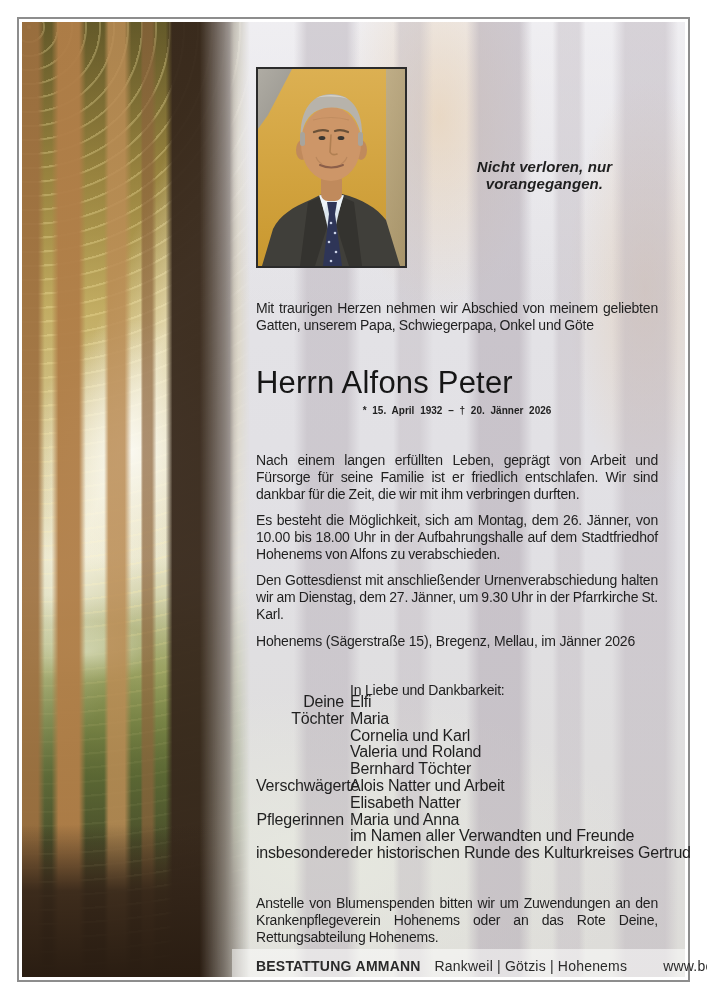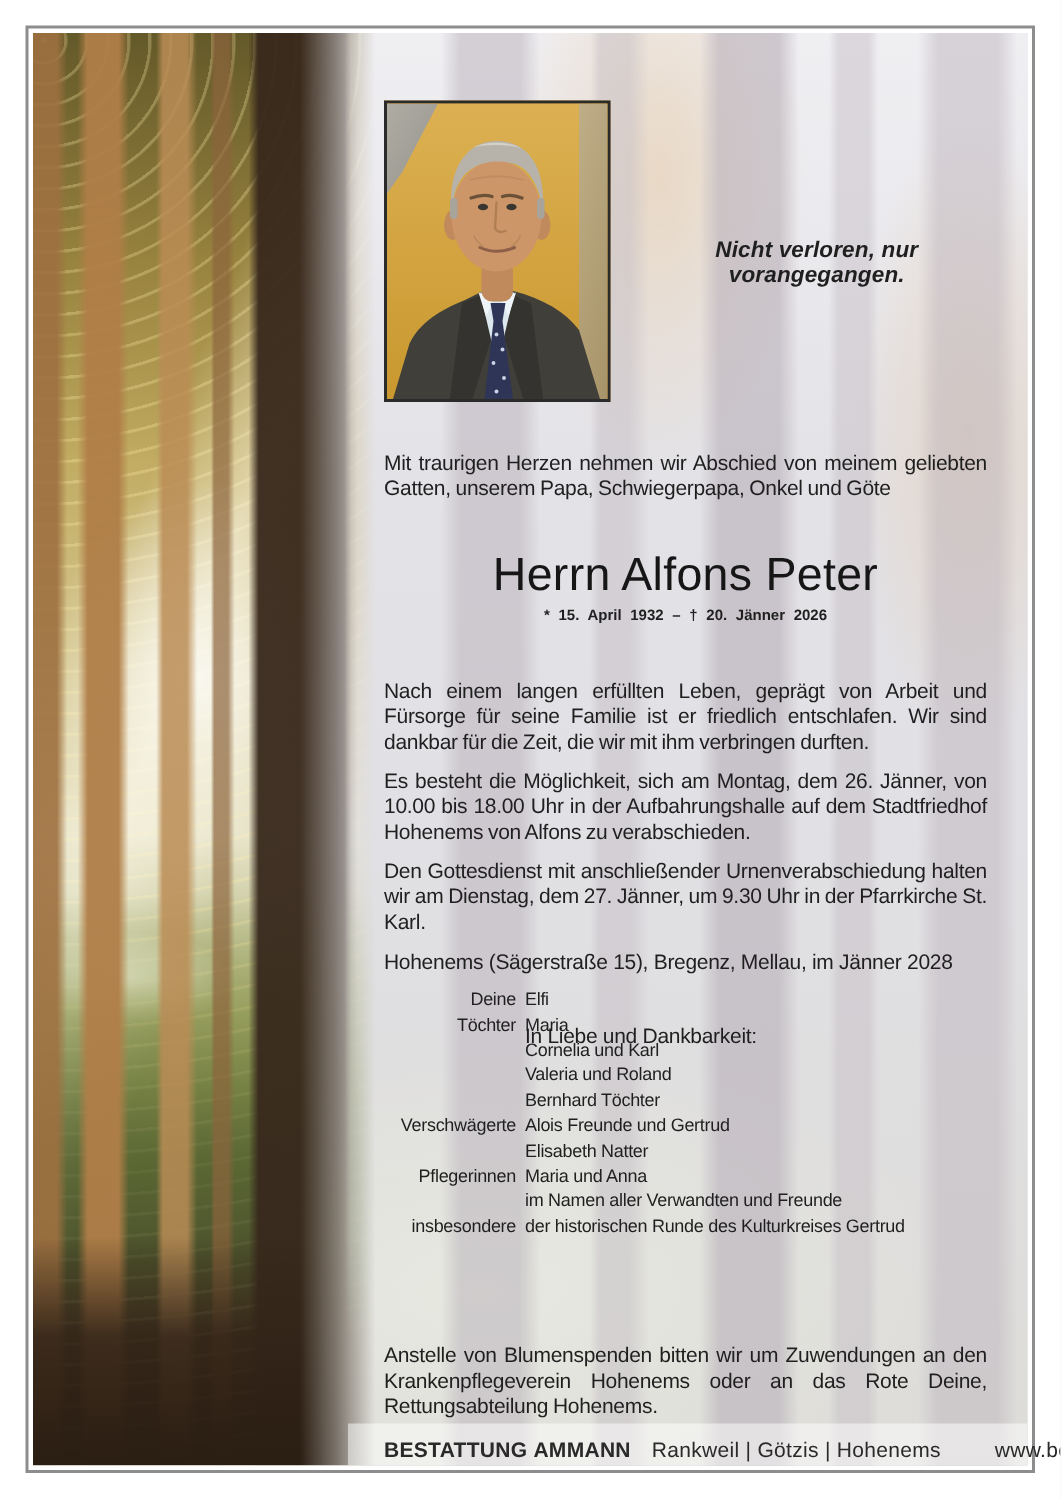--- a/index.html
+++ b/index.html
@@ -58,32 +58,32 @@
   .portrait svg { display:block; width:100%; height:100%; }
 
   .quote { left:407px; top:158px; width:251px; padding-left:24px; text-align:center;
            font-style:italic; font-weight:600; font-size:15px; letter-spacing:.1px; }
 
   .col { left:256px; width:402px; }
   .body-text { font-size:14px; line-height:17px; text-align:justify;
                letter-spacing:-.2px; word-spacing:-.5px; }
 
   .intro { top:300px; }
-  .name-title { top:365px; text-align:center; font-size:31px; font-weight:400;
+  .name-title { top:365px; text-align:left; font-size:31px; font-weight:400;
                 letter-spacing:.2px; color:#161616; }
   .dates { top:405px; text-align:center; font-size:10px; font-weight:600; word-spacing:3px; }
 
   .paragraphs { top:452px; }
   .paragraphs p { margin-bottom:9px; }
 
   .places { top:633px; font-size:14px; letter-spacing:-.2px; }
 
   .gratitude { left:350px; top:682px; font-size:14px; letter-spacing:-.2px; }
 
-  .family { top:658px; font-size:12px; letter-spacing:-.2px; }
+  .family { top:694px; font-size:16px; letter-spacing:-.2px; }
   .family-row { display:flex; height:16.8px; line-height:16.8px; }
   .family-role { width:88px; text-align:right; white-space:nowrap; }
   .family-name { margin-left:6px; white-space:nowrap; }
 
   .donation { top:895px; }
 
   .footer { top:958px; font-size:14px; display:flex; align-items:baseline;
             letter-spacing:.2px; color:#2a2a2a; white-space:nowrap; }
   .brand-prefix { font-weight:600; }
   .brand-name { font-weight:800; margin-left:4px; }
@@ -164,21 +164,21 @@
 
     <div class="col name-title">Herrn Alfons Peter</div>
     <div class="col dates">* 15. April 1932 – † 20. Jänner 2026</div>
 
     <div class="col paragraphs">
       <p class="body-text">Nach einem langen erfüllten Leben, geprägt von Arbeit und Fürsorge für seine Familie ist er friedlich entschlafen. Wir sind dankbar für die Zeit, die wir mit ihm verbringen durften.</p>
       <p class="body-text">Es besteht die Möglichkeit, sich am Montag, dem 26. Jänner, von 10.00 bis 18.00 Uhr in der Aufbahrungshalle auf dem Stadtfriedhof Hohenems von Alfons zu verabschieden.</p>
       <p class="body-text">Den Gottesdienst mit anschließender Urnenverabschiedung halten wir am Dienstag, dem 27. Jänner, um 9.30 Uhr in der Pfarrkirche St. Karl.</p>
     </div>
 
-    <div class="col places">Hohenems (Sägerstraße 15), Bregenz, Mellau, im Jänner 2028</div>
+    <div class="col places">Hohenems (Sägerstraße 15), Bregenz, Mellau, im Jänner 2026</div>
 
     <div class="gratitude">In Liebe und Dankbarkeit:</div>
 
     <div class="col family">
       <div class="family-row">
           <span class="family-role">Deine</span>
           <span class="family-name">Elfi</span>
         </div>
       <div class="family-row">
           <span class="family-role">Töchter</span>
@@ -191,21 +191,21 @@
       <div class="family-row">
           <span class="family-role"></span>
           <span class="family-name">Valeria und Roland</span>
         </div>
       <div class="family-row">
           <span class="family-role"></span>
           <span class="family-name">Bernhard Töchter</span>
         </div>
       <div class="family-row">
           <span class="family-role">Verschwägerte</span>
-          <span class="family-name">Alois Freunde und Gertrud</span>
+          <span class="family-name">Alois Natter und Arbeit</span>
         </div>
       <div class="family-row">
           <span class="family-role"></span>
           <span class="family-name">Elisabeth Natter</span>
         </div>
       <div class="family-row">
           <span class="family-role">Pflegerinnen</span>
           <span class="family-name">Maria und Anna</span>
         </div>
       <div class="family-row">

